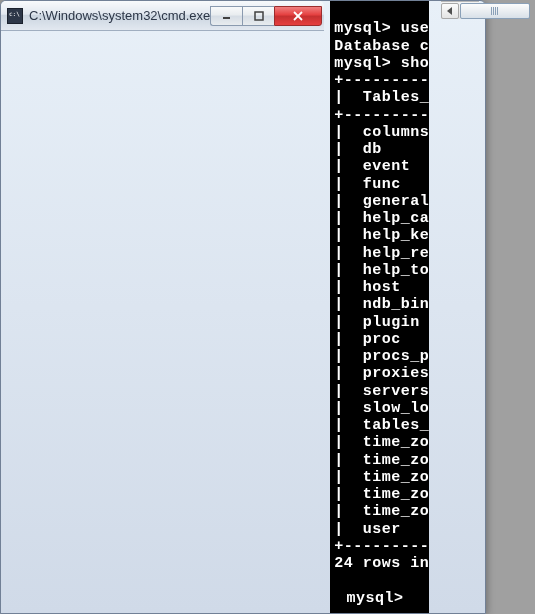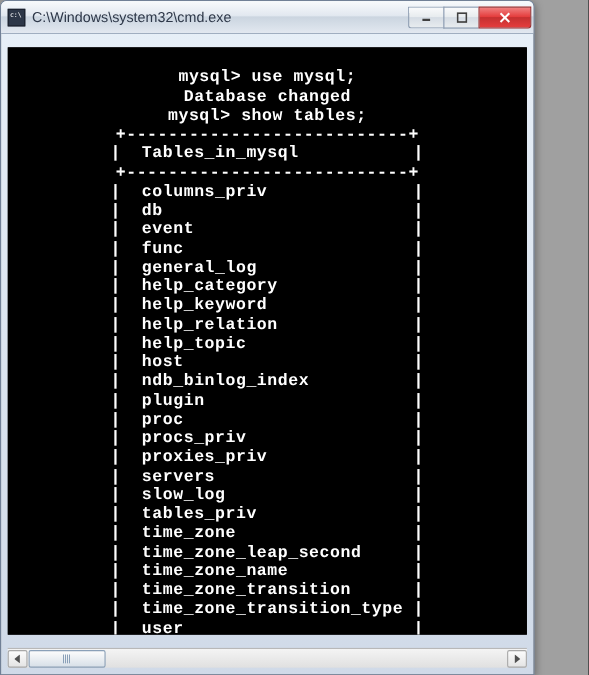--- a/index.html
+++ b/index.html
@@ -10,23 +10,22 @@
     height: 614px;
     overflow: hidden;
   }
   .window {
     width: 486px;
     height: 614px;
     background: linear-gradient(to bottom, #e8f0f8 0%, #d0dae8 100%);
     border: 1px solid #718096;
     border-radius: 6px 6px 0 0;
     display: flex;
-    flex-direction: column;
+    flex-direction: row;
     box-shadow: 0 2px 8px rgba(0,0,0,0.4);
-    gap: 12px;
   }
   .titlebar {
     height: 30px;
     background: linear-gradient(to bottom, #f8fafc 0%, #e2e8f0 45%, #cbd5e0 50%, #e2e8f0 100%);
     display: flex;
     align-items: center;
     padding: 0 2px 0 6px;
     border-radius: 5px 5px 0 0;
     border-bottom: 1px solid #a0aec0;
   }

